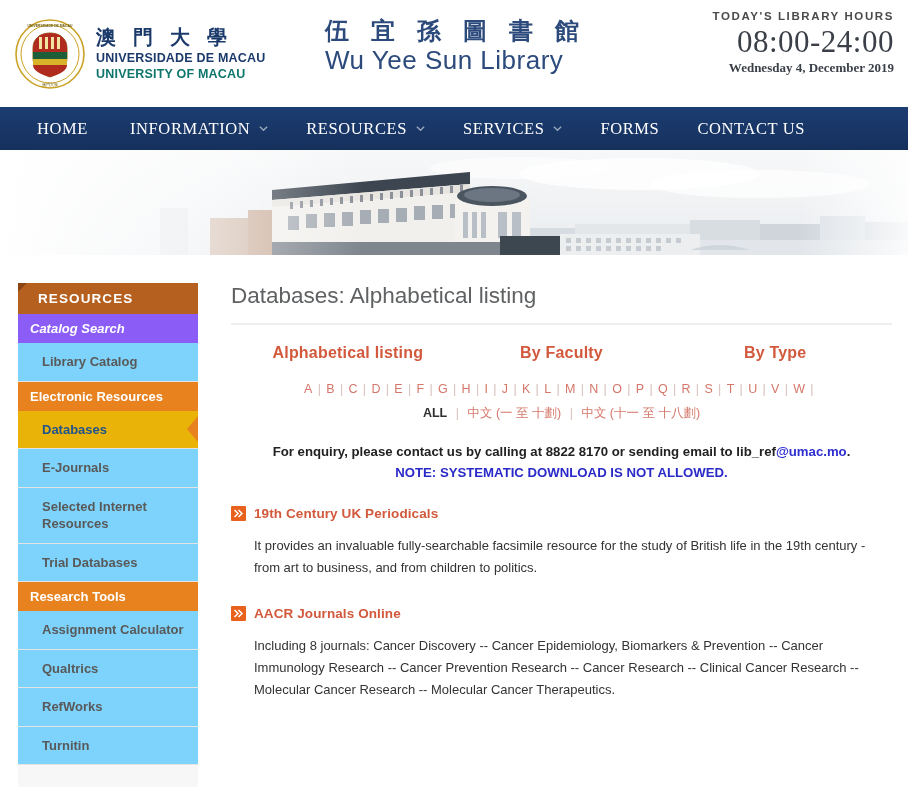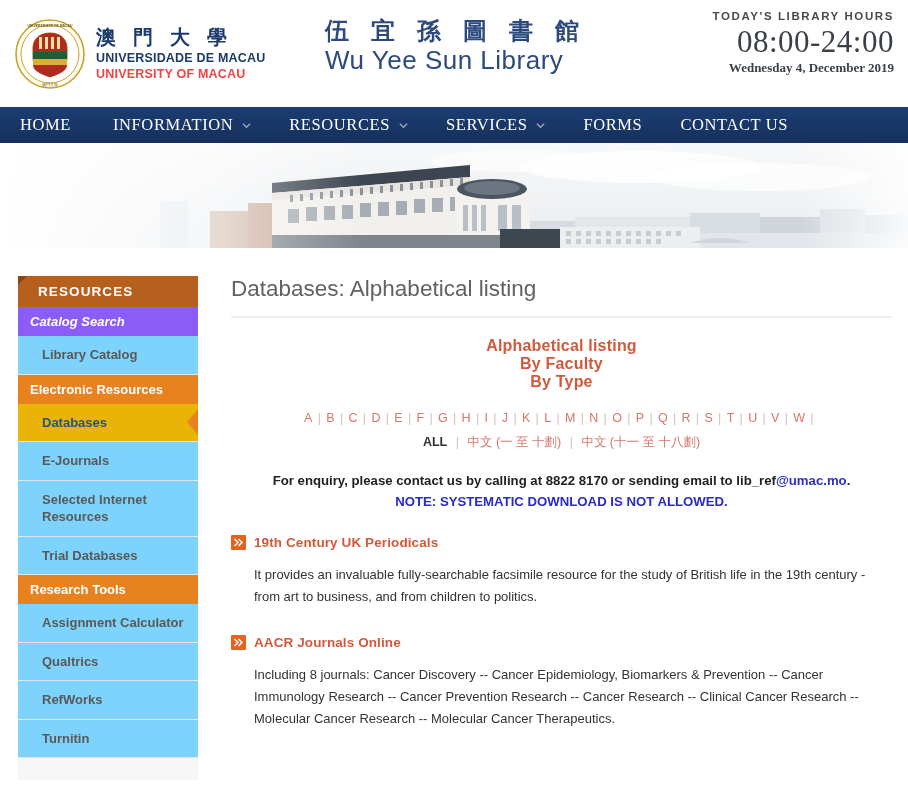--- a/index.html
+++ b/index.html
@@ -47,21 +47,21 @@
     font-size: 12.5px;
     font-weight: bold;
     color: #1b3a6b;
     letter-spacing: 0.2px;
     white-space: nowrap;
     margin-top: 2px;
   }
   .uni-en {
     font-size: 12.5px;
     font-weight: bold;
-    color: #ef4444;
+    color: #0f766e;
     letter-spacing: 0.2px;
     white-space: nowrap;
     margin-top: 1px;
   }
 
   .library-name {
     position: absolute;
     left: 325px;
     top: 18px;
     line-height: 1.1;
@@ -106,25 +106,25 @@
   .hours-date {
     font-family: "Liberation Serif", serif;
     font-size: 13px;
     font-weight: bold;
     color: #3a3f48;
     margin-top: 1px;
   }
 
   
   .navbar {
-    height: 36px;
+    height: 43px;
     background: linear-gradient(180deg,#1c3d72 0%, #15305c 100%);
     display: flex;
     align-items: center;
-    padding-left: 20px;
+    padding-left: 37px;
   }
   .nav-item {
     display: flex;
     align-items: center;
     color: #ffffff;
     font-family: "Liberation Serif", serif;
     font-size: 16.5px;
     letter-spacing: 0.6px;
     margin-right: 38px;
     cursor: pointer;
@@ -227,21 +227,20 @@
     color: #5f6163;
     font-weight: 400;
     padding-bottom: 14px;
     border-bottom: 2px solid #eceef0;
     margin: 0;
   }
   .tabs {
     display: flex;
     margin-top: 19px;
     padding: 0 10px;
-    flex-direction: column;
   }
   .tab {
     flex: 1;
     text-align: center;
     color: #d2593b;
     font-size: 16px;
     font-weight: bold;
     cursor: pointer;
     letter-spacing: 0.2px;
   }

